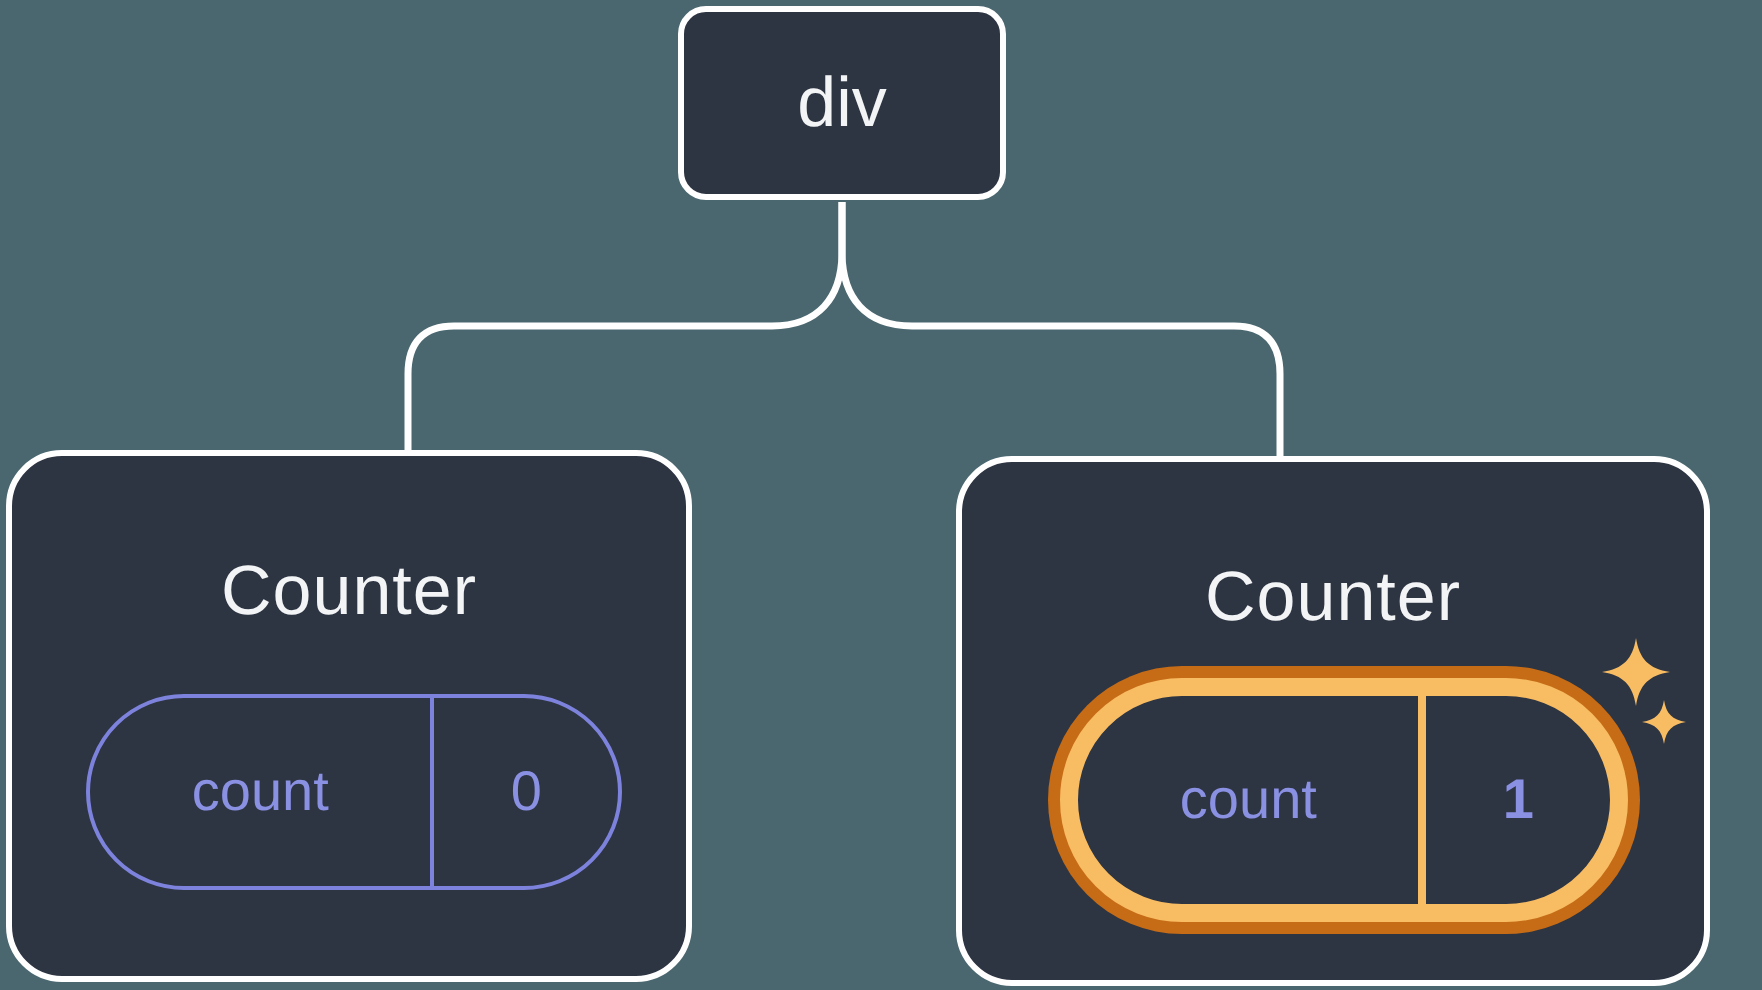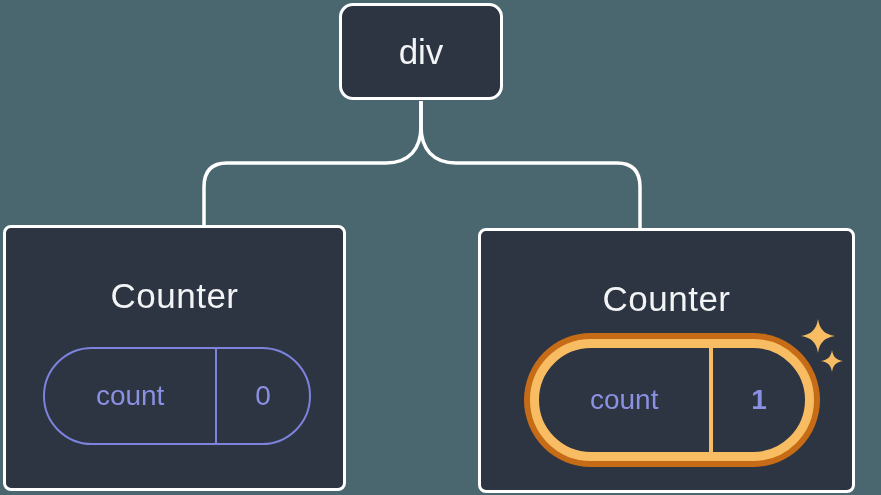--- a/index.html
+++ b/index.html
@@ -31,21 +31,21 @@
     display: flex;
     align-items: center;
     justify-content: center;
     color: var(--text_primary, #F2F4F5);
     font-size: 35px;
   }
   .card {
     position: absolute;
     background: var(--node_fill, #2D3442);
     border: 3px solid var(--node_border, #FFFFFF);
-    border-radius: 8px;
+    border-radius: 28px;
     box-sizing: border-box;
   }
   .card-left  { left: 3px;   top: 225px; width: 343px; height: 266px; }
   .card-right { left: 478px; top: 228px; width: 377px; height: 265px; }
   .card-title {
     position: absolute;
     left: 0; top: 48px;
     width: 100%;
     text-align: center;
     color: var(--text_primary, #F2F4F5);

